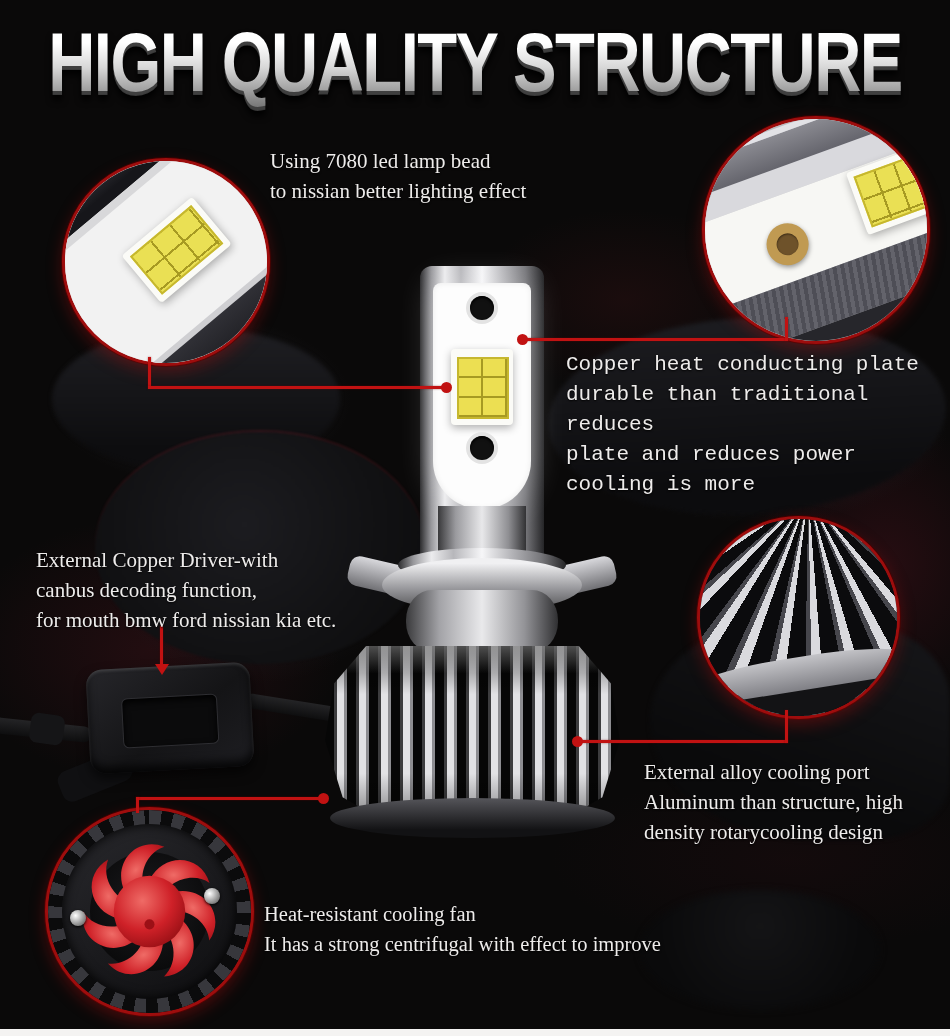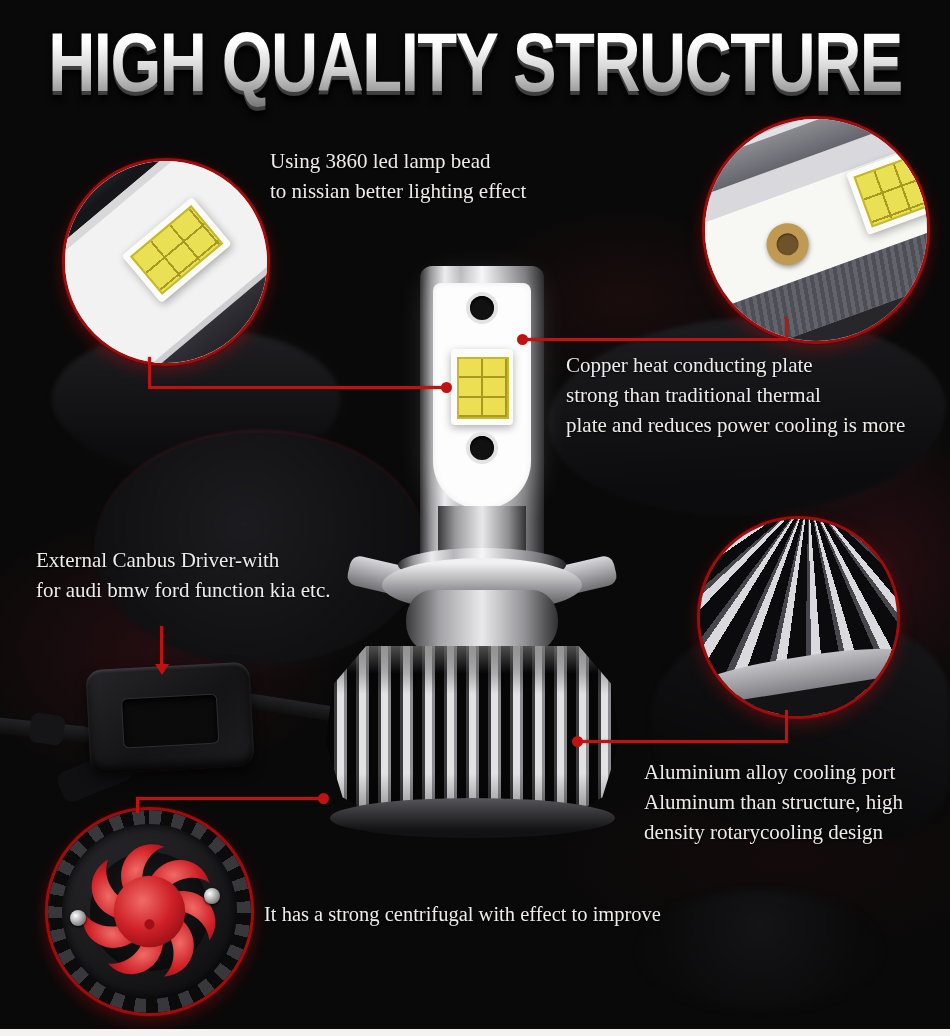--- a/index.html
+++ b/index.html
@@ -32,21 +32,21 @@
   #title{left:0;right:0;top:14px;text-align:center;font-family:"Liberation Sans",sans-serif;
          font-weight:900;font-size:64px;letter-spacing:-1.5px;white-space:nowrap;
          transform:scale(1.02,1.3);transform-origin:50% 0;
          background:linear-gradient(180deg,#ffffff 30%,#d9d9d9 55%,#6f6f6f 100%);
          -webkit-background-clip:text;background-clip:text;color:transparent;
          filter:drop-shadow(0 3px 0 rgba(70,70,70,.9)) drop-shadow(0 4px 3px rgba(0,0,0,.95));}
 
   
   .cotext{color:#eeeceb;font-size:21px;line-height:30px;z-index:6;text-shadow:0 1px 2px #000;}
   #t-led{left:270px;top:146px;}
-  #t-copper{left:566px;top:350px;}
+  #t-copper{left:566px;top:350px;font-family:Liberation Mono, monospace;}
   #t-canbus{left:36px;top:545px;}
   #t-alu{left:644px;top:757px;}
   #t-fan{left:264px;top:899px;font-size:20.5px;line-height:30px;}
 
   
   .rline{background:#c11212;z-index:5;box-shadow:0 0 2px rgba(120,0,0,.6);}
   .rdot{width:11px;height:11px;border-radius:50%;background:#c11212;z-index:5;}
   #l1v{left:148px;top:357px;width:3px;height:31px;}
   #l1h{left:148px;top:386px;width:298px;height:3px;}
   #d1{left:441px;top:382px;}
@@ -290,35 +290,37 @@
   <div id="l3v" class="abs rline"></div>
   <div id="d3" class="abs"></div>
   <div id="l4h" class="abs rline"></div>
   <div id="l4v" class="abs rline"></div>
   <div id="d4" class="abs rdot"></div>
   <div id="l5h" class="abs rline"></div>
   <div id="l5v" class="abs rline"></div>
   <div id="d5" class="abs rdot"></div>
 
   <div id="t-led" class="abs cotext">
-    <div>Using 3860 led lamp bead</div>
+    <div>Using 7080 led lamp bead</div>
     <div>to nissian better lighting effect</div>
   </div>
   <div id="t-copper" class="abs cotext">
     <div>Copper heat conducting plate</div>
-    <div>strong than traditional thermal</div>
+    <div>durable than traditional reduces</div>
     <div>plate and reduces power cooling is more</div>
   </div>
   <div id="t-canbus" class="abs cotext">
-    <div>External Canbus Driver-with</div>
-    <div>for audi bmw ford function kia etc.</div>
+    <div>External Copper Driver-with</div>
+    <div>canbus decoding function,</div>
+    <div>for mouth bmw ford nissian kia etc.</div>
   </div>
   <div id="t-alu" class="abs cotext">
-    <div>Aluminium alloy cooling port</div>
+    <div>External alloy cooling port</div>
     <div>Aluminum than structure, high</div>
     <div>density rotarycooling design</div>
   </div>
   <div id="t-fan" class="abs cotext">
+    <div>Heat-resistant cooling fan</div>
     <div>It has a strong centrifugal with effect to improve</div>
   </div>
 
   <div id="bottomstrip" class="abs"></div>
 </div>
 
 </body></html>

